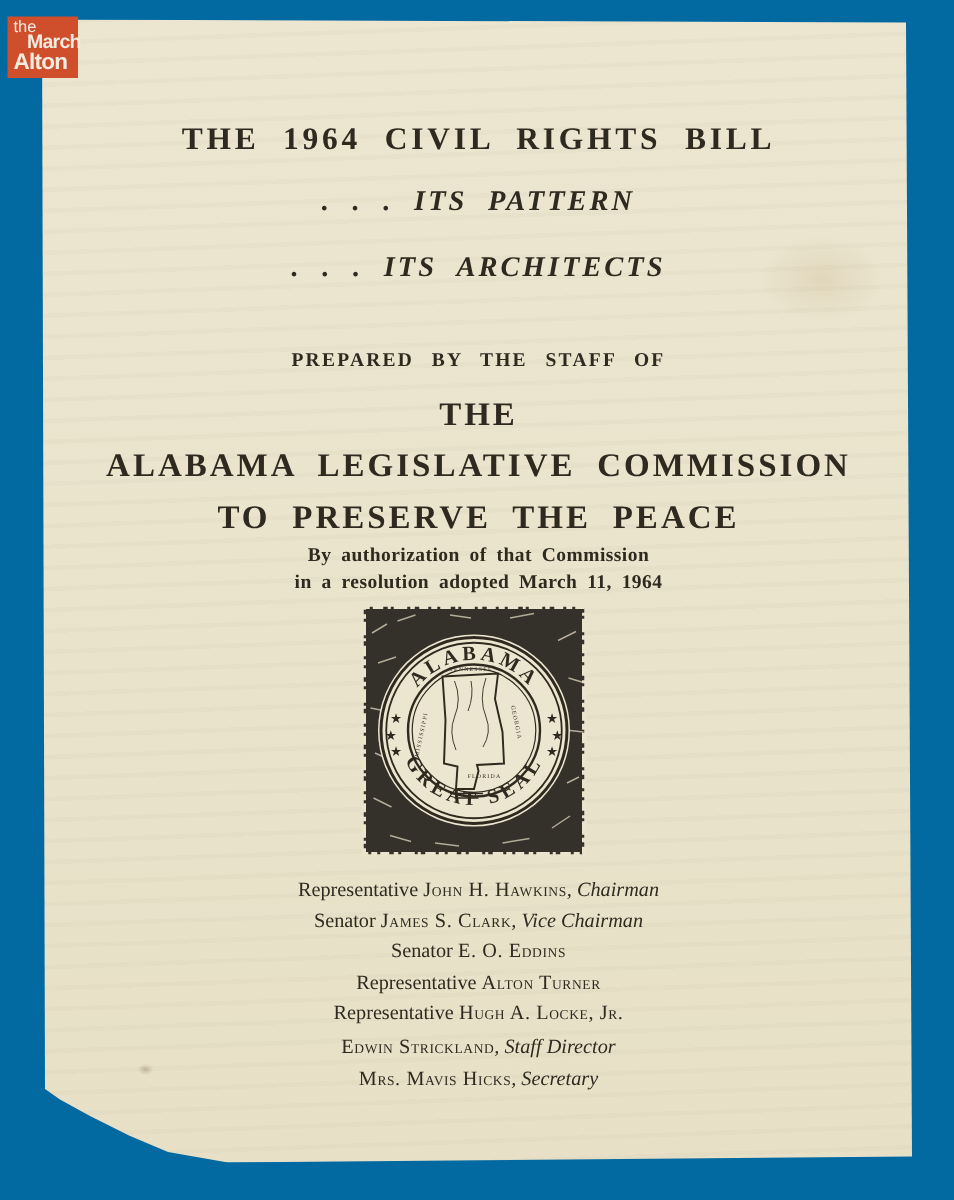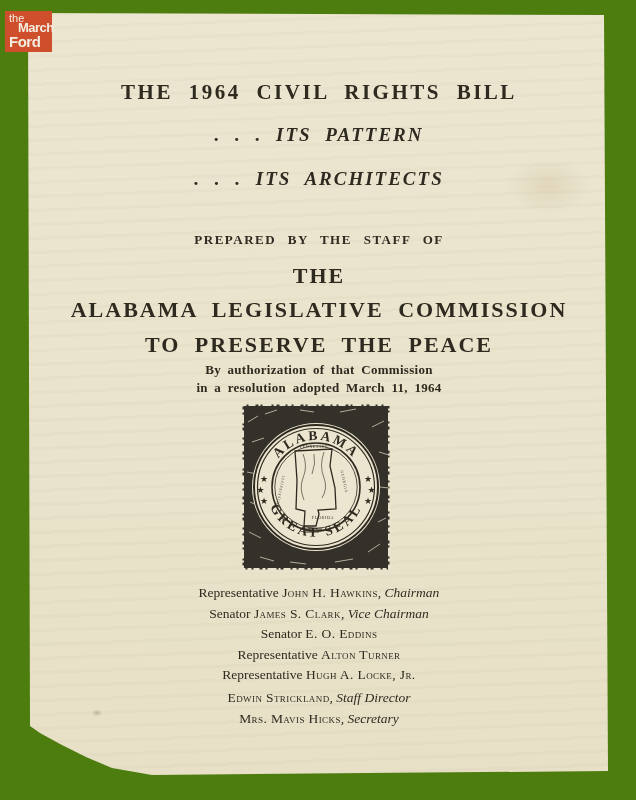--- a/index.html
+++ b/index.html
@@ -1,17 +1,17 @@
 <!DOCTYPE html>
 <html><head>
 <meta charset="utf-8">
 <style>
   html,body{margin:0;padding:0;background:#060605;}
   .photo{
-    position:relative;width:636px;height:800px;background:#4d7c0f;overflow:hidden;
+    position:relative;width:636px;height:800px;background:#0369a1;overflow:hidden;
     font-family:"Liberation Serif",serif;color:#2f2a20;
   }
   
   .paper{
     position:absolute;inset:0;
     clip-path:polygon(28px 13px,604px 15px,608px 771px,152px 775px,112px 768px,86px 757px,60px 744px,40px 733px,30px 726px);
     background:
       radial-gradient(60px 42px at 548px 186px, rgba(150,110,50,0.12), transparent 70%),
       radial-gradient(7px 5px at 97px 713px, rgba(95,72,40,0.28), transparent 75%),
       radial-gradient(5px 4px at 200px 95px, rgba(120,95,55,0.12), transparent 75%),
@@ -133,16 +133,16 @@
     <div class="tx staff">
       <div><span class="sc">Edwin Strickland</span><span class="role">, Staff Director</span></div>
       <div><span class="sc">Mrs. Mavis Hicks</span><span class="role">, Secretary</span></div>
     </div>
 
   </div>
 
   <div class="badge">
     <span class="the">the</span>
     <span class="henry">March</span>
-    <span class="ford">Ford</span>
+    <span class="ford">Alton</span>
   </div>
 
 </div>
 
 </body></html>

